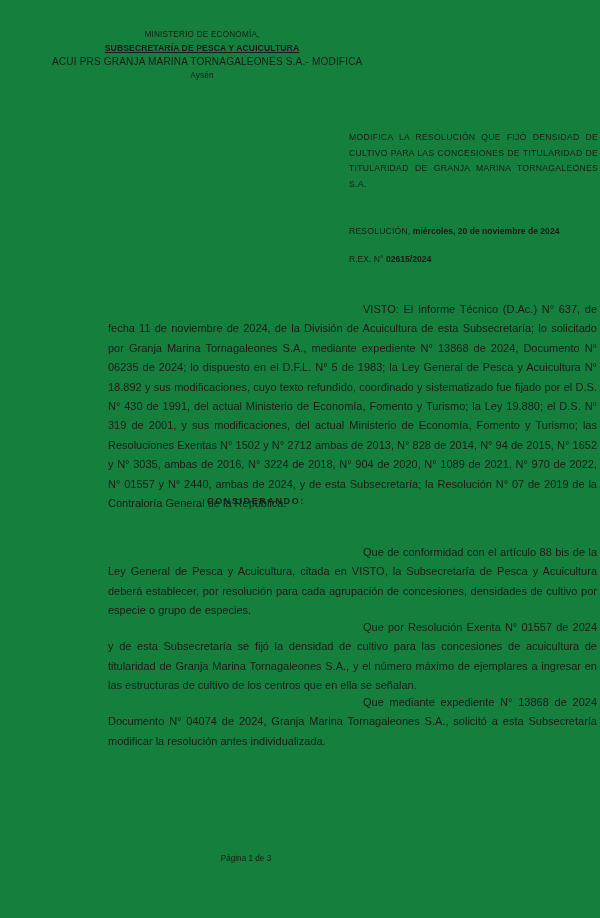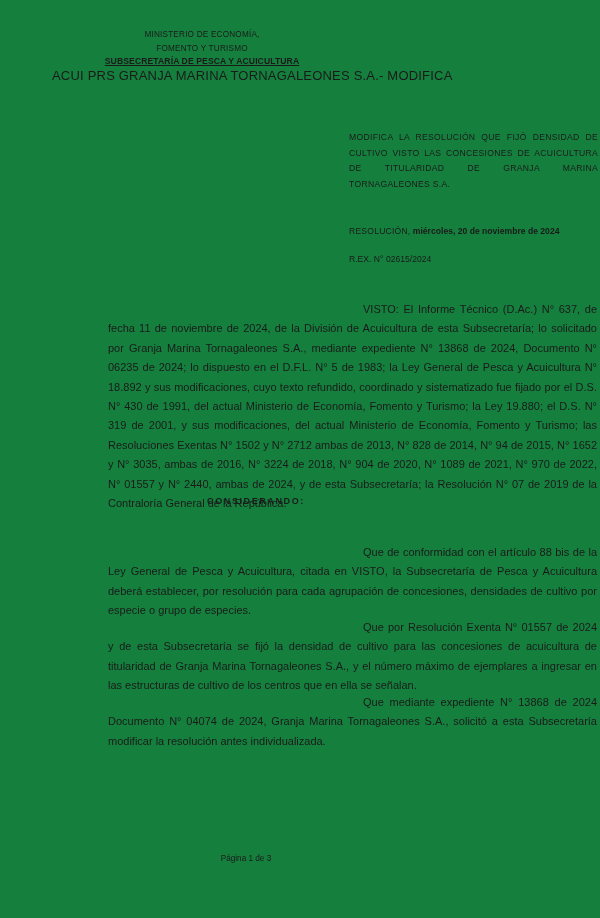--- a/index.html
+++ b/index.html
@@ -31,21 +31,21 @@
     letter-spacing: 0.2px;
     color: #1a1a1a;
   }
   .lh-line { display: block; white-space: nowrap; }
   .lh-bold-underline {
     font-weight: bold;
     text-decoration: underline;
     font-size: 8.6px;
     letter-spacing: 0.1px;
   }
-  .lh-wide { font-size: 13px; }
+  .lh-wide { font-size: 10px; }
 
   
   .subject {
     position: absolute;
     left: 349px;
     top: 130px;
     width: 249px;
     font-size: 8.6px;
     line-height: 15.6px;
     text-align: justify;
@@ -68,21 +68,21 @@
 
   
   .resnum {
     position: absolute;
     left: 349px;
     top: 254px;
     font-size: 8.6px;
     color: #1a1a1a;
     white-space: nowrap;
   }
-  .resnum .rn-val { font-weight: normal; }
+  .resnum .rn-val { font-weight: bold; }
 
   
   .body-block {
     position: absolute;
     left: 108px;
     width: 489px;
     font-size: 11px;
     line-height: 19.4px;
     text-align: justify;
     color: #1a1a1a;
@@ -118,26 +118,26 @@
     color: #1a1a1a;
   }
 </style>
 </head>
 <body>
 
 <div id="page">
 
   <div class="letterhead">
     <span class="lh-line">MINISTERIO DE ECONOMÍA,</span>
-    <span class="lh-line">FOMENTO Y TURISMO</span>
     <span class="lh-line lh-bold-underline">SUBSECRETARÍA DE PESCA Y ACUICULTURA</span>
     <span class="lh-line lh-wide">ACUI PRS GRANJA MARINA TORNAGALEONES S.A.- MODIFICA</span>
+    <span class="lh-line">Aysén</span>
   </div>
 
-  <div class="subject">MODIFICA LA RESOLUCIÓN QUE FIJÓ DENSIDAD DE CULTIVO VISTO LAS CONCESIONES DE ACUICULTURA DE TITULARIDAD DE GRANJA MARINA TORNAGALEONES S.A.</div>
+  <div class="subject">MODIFICA LA RESOLUCIÓN QUE FIJÓ DENSIDAD DE CULTIVO PARA LAS CONCESIONES DE TITULARIDAD DE TITULARIDAD DE GRANJA MARINA TORNAGALEONES S.A.</div>
 
   <div class="placedate">
     <span class="city">RESOLUCIÓN,</span>
     <span class="dt">miércoles, 20 de noviembre de 2024</span>
   </div>
 
   <div class="resnum">
     <span>R.EX. N°</span>
     <span class="rn-val">02615/2024</span>
   </div>

